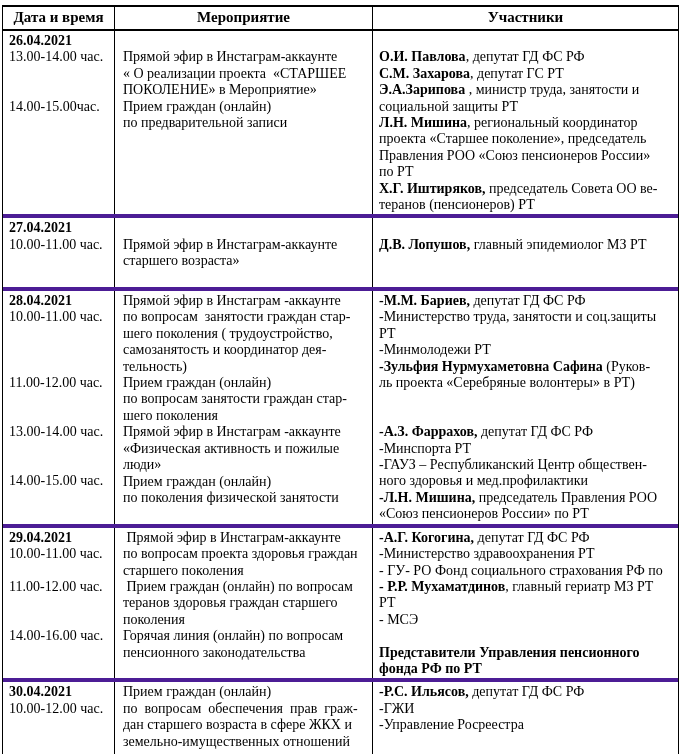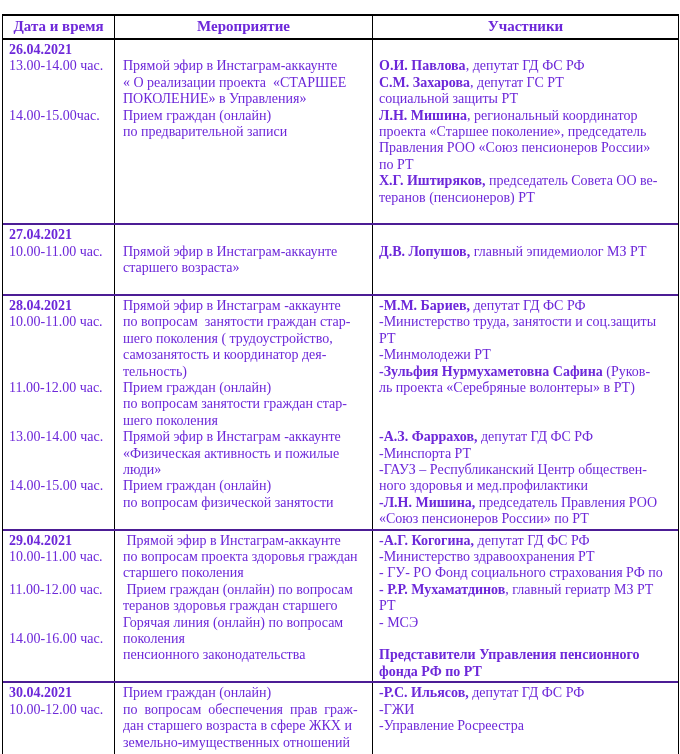--- a/index.html
+++ b/index.html
@@ -4,24 +4,24 @@
 <style>
   html, body {
     margin: 0; padding: 0;
     background: #ffffff;
     width: 680px;
   }
   .page {
     width: 680px;
     height: 754px;
     box-sizing: border-box;
-    padding-top: 14px;
+    padding-top: 5px;
     font-family: "Liberation Serif", "DejaVu Serif", serif;
     font-size: 14px;
-    color: #6d28d9;
+    color: #000000;
     background: #fff;
     overflow: hidden;
   }
   .tbl {
     margin: 0 1px 0 2px;
     border: 1px solid #000;
     border-top-width: 2px;
     border-bottom-width: 2px;
     background: #fff;
   }
@@ -34,21 +34,21 @@
     text-align: center;
   }
   .hcell {
     padding: 2px 3px 3px 3px;
     border-right: 1px solid #000;
   }
   .hcell:last-child { border-right: none; }
   .row {
     display: grid;
     grid-template-columns: 112px 258px 1fr;
-    border-bottom: 2px solid #4c1d95;
+    border-bottom: 4px solid #4c1d95;
   }
   .row:last-child { border-bottom: none; }
   .cell {
     border-right: 1px solid #000;
     padding: 2px 3px 1px 6px;
     overflow: hidden;
   }
   .cell:last-child { border-right: none; }
   .cell.c1 { padding-left: 8px; }
   .cell.c2 { padding-left: 6px; }
@@ -81,33 +81,34 @@
             <div class="line"></div>
             <div class="line"></div>
             <div class="line"></div>
             <div class="line"></div>
             <div class="line"></div>
           </div>
           <div class="cell c1">
             <div class="line"></div>
             <div class="line">Прямой эфир в Инстаграм-аккаунте</div>
             <div class="line">« О реализации проекта  «СТАРШЕЕ</div>
-            <div class="line">ПОКОЛЕНИЕ» в Управления»</div>
+            <div class="line">ПОКОЛЕНИЕ» в Мероприятие»</div>
             <div class="line">Прием граждан (онлайн)</div>
             <div class="line">по предварительной записи</div>
             <div class="line"></div>
             <div class="line"></div>
             <div class="line"></div>
             <div class="line"></div>
             <div class="line"></div>
           </div>
           <div class="cell c2">
             <div class="line"></div>
             <div class="line"><span class="b">О.И. Павлова</span>, депутат ГД ФС РФ</div>
             <div class="line"><span class="b">С.М. Захарова</span>, депутат ГС РТ</div>
+            <div class="line"><span class="b">Э.А.Зарипова</span> , министр труда, занятости и</div>
             <div class="line">социальной защиты РТ</div>
             <div class="line"><span class="b">Л.Н. Мишина</span>, региональный координатор</div>
             <div class="line">проекта «Старшее поколение», председатель</div>
             <div class="line">Правления РОО «Союз пенсионеров России»</div>
             <div class="line">по РТ</div>
             <div class="line"><span class="b">Х.Г. Иштиряков,</span> председатель Совета ОО ве-</div>
             <div class="line">теранов (пенсионеров) РТ</div>
           </div>
         </div>
         <div class="row">
@@ -152,21 +153,21 @@
             <div class="line">шего поколения ( трудоустройство,</div>
             <div class="line">самозанятость и координатор дея-</div>
             <div class="line">тельность)</div>
             <div class="line">Прием граждан (онлайн)</div>
             <div class="line">по вопросам занятости граждан стар-</div>
             <div class="line">шего поколения</div>
             <div class="line">Прямой эфир в Инстаграм -аккаунте</div>
             <div class="line">«Физическая активность и пожилые</div>
             <div class="line">люди»</div>
             <div class="line">Прием граждан (онлайн)</div>
-            <div class="line">по вопросам физической занятости</div>
+            <div class="line">по поколения физической занятости</div>
             <div class="line"></div>
           </div>
           <div class="cell c2">
             <div class="line"><span class="b">-М.М. Бариев,</span> депутат ГД ФС РФ</div>
             <div class="line">-Министерство труда, занятости и соц.защиты</div>
             <div class="line">РТ</div>
             <div class="line">-Минмолодежи РТ</div>
             <div class="line"><span class="b">-Зульфия Нурмухаметовна Сафина</span> (Руков-</div>
             <div class="line">ль проекта «Серебряные волонтеры» в РТ)</div>
             <div class="line"></div>
@@ -190,22 +191,22 @@
             <div class="line">14.00-16.00 час.</div>
             <div class="line"></div>
             <div class="line"></div>
           </div>
           <div class="cell c1">
             <div class="line"> Прямой эфир в Инстаграм-аккаунте</div>
             <div class="line">по вопросам проекта здоровья граждан</div>
             <div class="line">старшего поколения</div>
             <div class="line"> Прием граждан (онлайн) по вопросам</div>
             <div class="line">теранов здоровья граждан старшего</div>
+            <div class="line">поколения</div>
             <div class="line">Горячая линия (онлайн) по вопросам</div>
-            <div class="line">поколения</div>
             <div class="line">пенсионного законодательства</div>
             <div class="line"></div>
           </div>
           <div class="cell c2">
             <div class="line"><span class="b">-А.Г. Когогина,</span> депутат ГД ФС РФ</div>
             <div class="line">-Министерство здравоохранения РТ</div>
             <div class="line">- ГУ- РО Фонд социального страхования РФ по</div>
             <div class="line"><span class="b">- Р.Р. Мухаматдинов</span>, главный гериатр МЗ РТ</div>
             <div class="line">РТ</div>
             <div class="line">- МСЭ</div>

